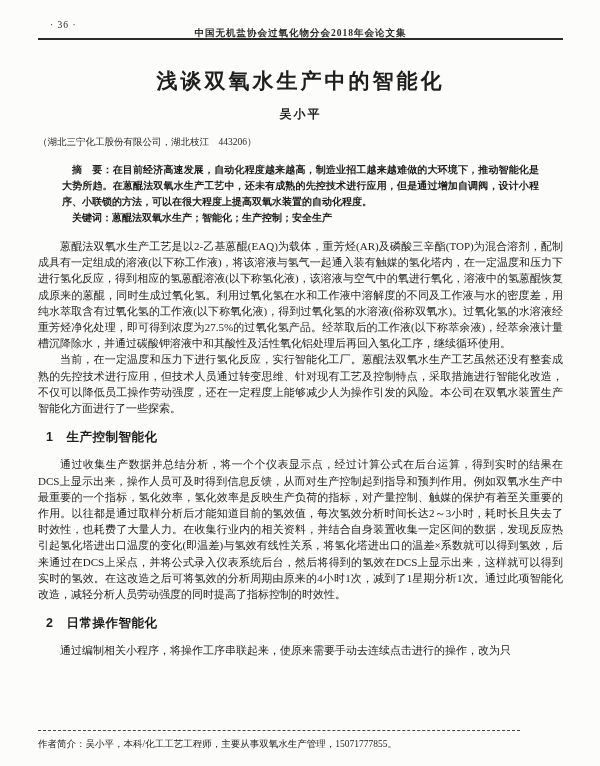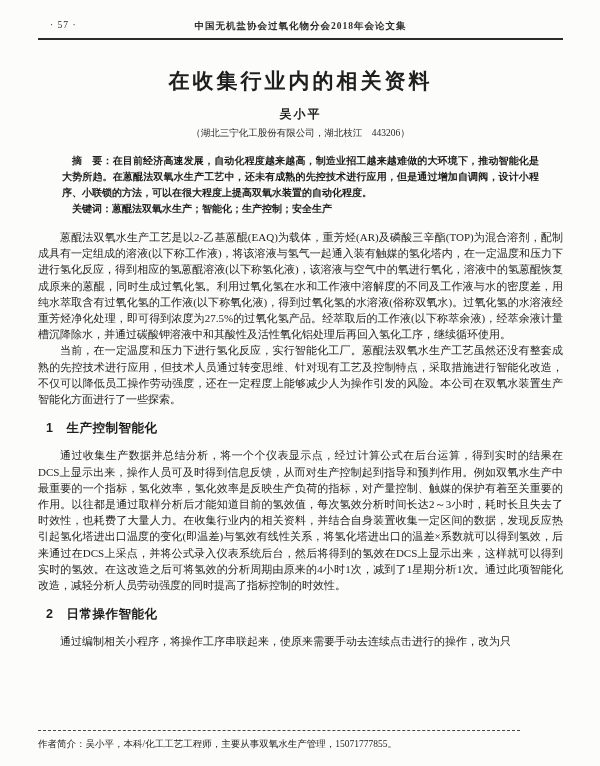--- a/index.html
+++ b/index.html
@@ -18,34 +18,34 @@
   }
   
   .runhead {
     position:relative;
     height:15px;
     font-size:9.5px;
     color:#2a2a2a;
   }
   .runhead .pageno { position:absolute; left:12px; top:0; letter-spacing:1px; }
   .runhead .proceedings {
-    position:absolute; left:0; right:0; top:0;
+    position:absolute; left:0; right:0; top:7px;
     text-align:center; letter-spacing:1px; font-weight:600;
   }
   .headrule { border-top:2.5px solid #2b2b2b; margin-top:3px; }
 
   
   .paper-title {
     margin-top:27px;
     text-align:center;
     font-size:21px; font-weight:bold;
     letter-spacing:3px;
   }
   .author { margin-top:11px; text-align:center; font-size:12px; font-weight:600; letter-spacing:2px; }
-  .affiliation { margin-top:4px; text-align:center; font-size:9.5px; color:#262626; }
+  .affiliation { margin-top:13px; font-size:9.5px; color:#262626; }
 
   
   .abstract-block {
     margin:13px 24px 0 24px;
     font-size:10px; line-height:16px;
     font-weight:600;
     text-align:justify;
   }
   .abstract-block p { text-indent:1em; }
   .abstract-block .lbl { font-weight:bold;margin-top:40px; }
@@ -72,26 +72,26 @@
     font-size:9.5px; color:#222;
   }
   .footrule { border-top:1px dashed #4a4a4a; width:482px; margin-bottom:7px; }
 </style>
 </head>
 <body>
 
 <div class="page">
 
   <div class="runhead">
-    <span class="pageno">· 57 ·</span>
+    <span class="pageno">· 36 ·</span>
     <span class="proceedings">中国无机盐协会过氧化物分会2018年会论文集</span>
   </div>
   <div class="headrule"></div>
 
-  <h1 class="paper-title">在收集行业内的相关资料</h1>
+  <h1 class="paper-title">浅谈双氧水生产中的智能化</h1>
   <div class="author">吴小平</div>
   <div class="affiliation">（湖北三宁化工股份有限公司，湖北枝江　443206）</div>
 
   <div class="abstract-block">
     <p><span class="lbl">摘　要：</span><span>在目前经济高速发展，自动化程度越来越高，制造业招工越来越难做的大环境下，推动智能化是大势所趋。在蒽醌法双氧水生产工艺中，还未有成熟的先控技术进行应用，但是通过增加自调阀，设计小程序、小联锁的方法，可以在很大程度上提高双氧水装置的自动化程度。</span></p>
     <p class="kw-line"><span class="lbl">关键词：</span><span>蒽醌法双氧水生产；智能化；生产控制；安全生产</span></p>
   </div>
 
   <div class="bodytext">
     <p>蒽醌法双氧水生产工艺是以2-乙基蒽醌(EAQ)为载体，重芳烃(AR)及磷酸三辛酯(TOP)为混合溶剂，配制成具有一定组成的溶液(以下称工作液)，将该溶液与氢气一起通入装有触媒的氢化塔内，在一定温度和压力下进行氢化反应，得到相应的氢蒽醌溶液(以下称氢化液)，该溶液与空气中的氧进行氧化，溶液中的氢蒽醌恢复成原来的蒽醌，同时生成过氧化氢。利用过氧化氢在水和工作液中溶解度的不同及工作液与水的密度差，用纯水萃取含有过氧化氢的工作液(以下称氧化液)，得到过氧化氢的水溶液(俗称双氧水)。过氧化氢的水溶液经重芳烃净化处理，即可得到浓度为27.5%的过氧化氢产品。经萃取后的工作液(以下称萃余液)，经萃余液计量槽沉降除水，并通过碳酸钾溶液中和其酸性及活性氧化铝处理后再回入氢化工序，继续循环使用。</p>

